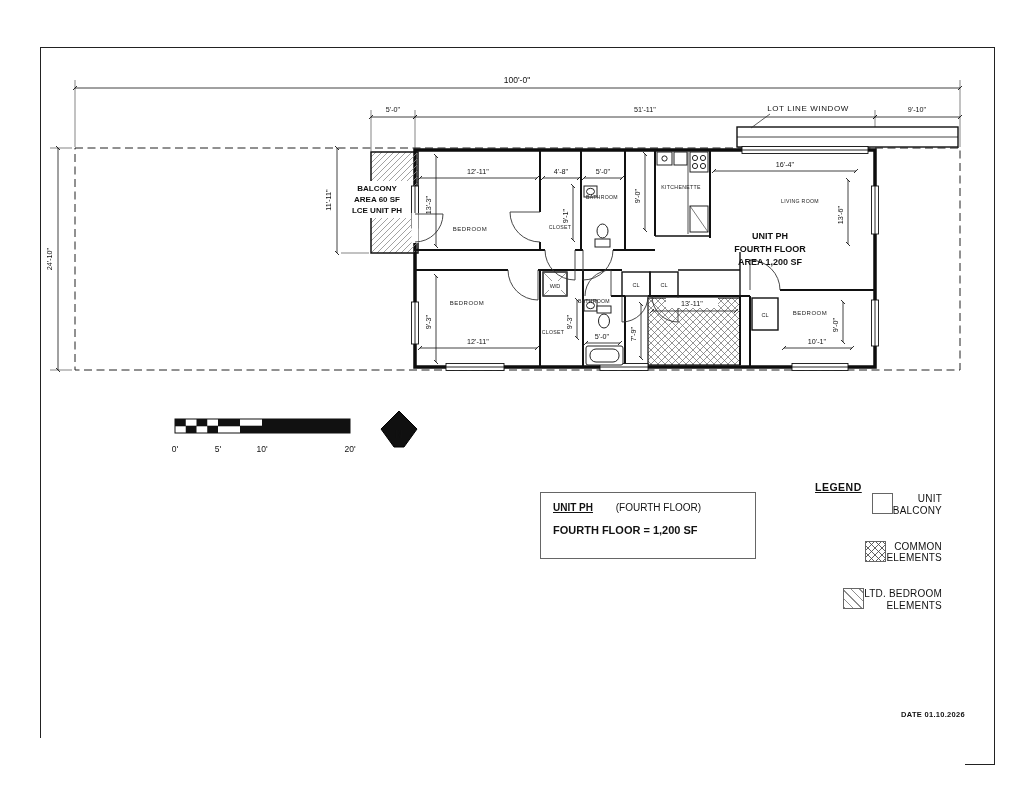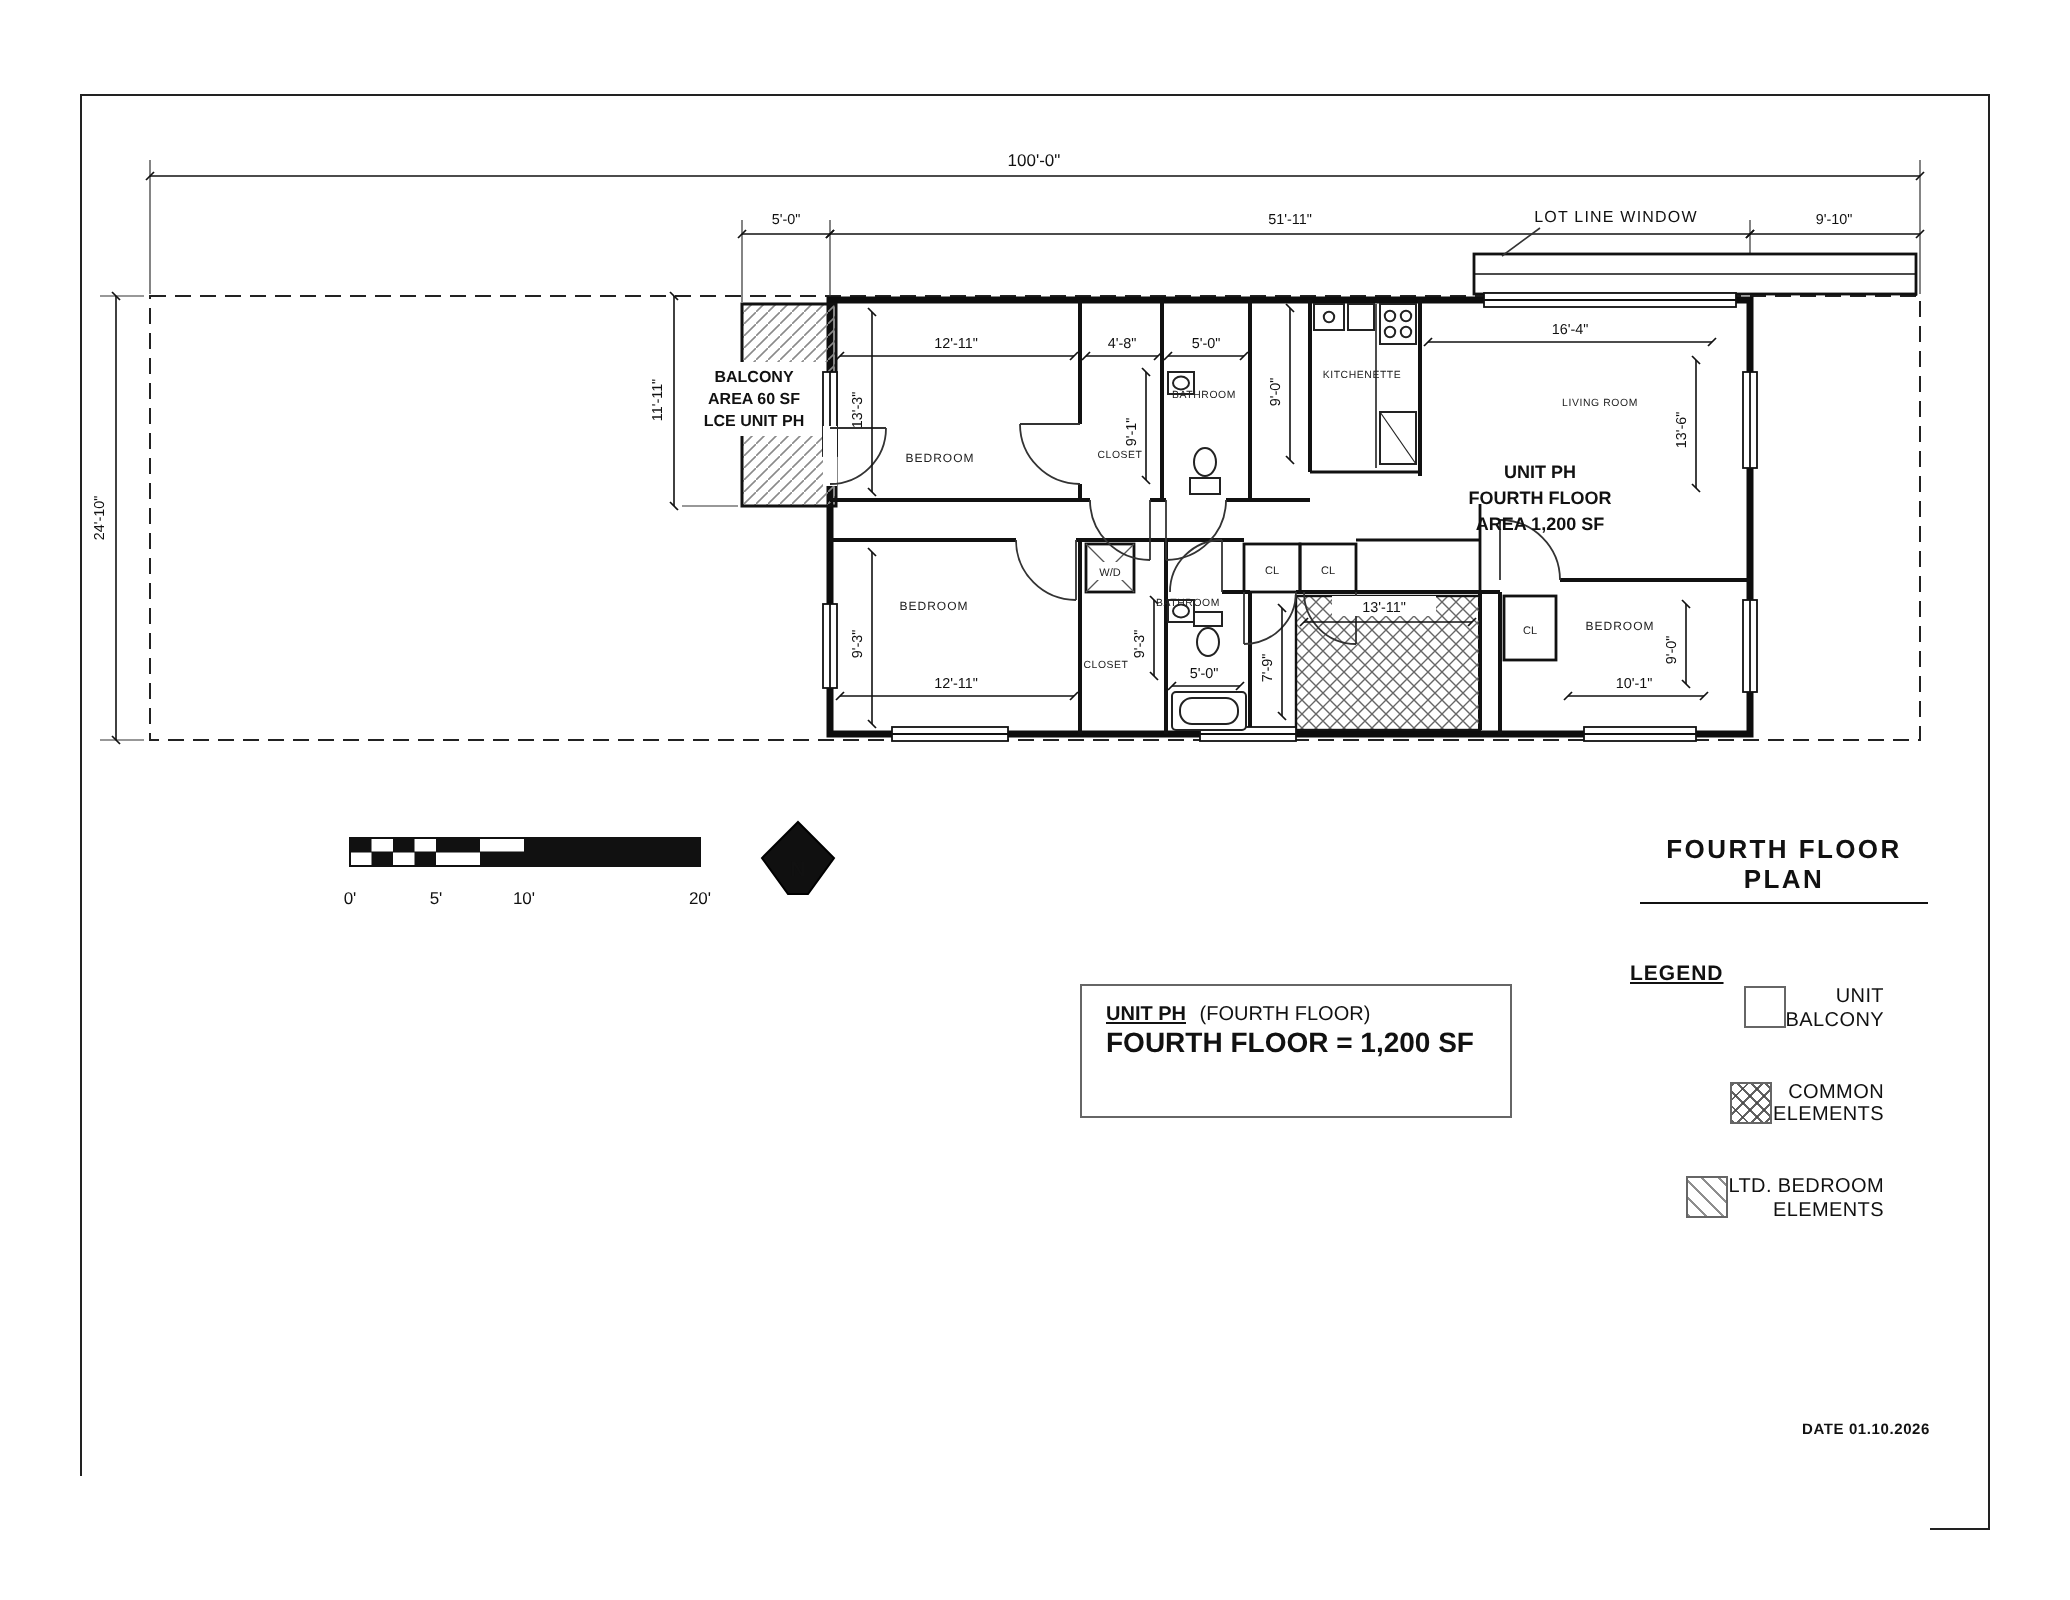--- a/index.html
+++ b/index.html
@@ -31,22 +31,22 @@
   .baltxt    { font-size:8px; font-weight:bold; text-anchor:middle; }
   .sbar-txt  { font-size:8.5px; text-anchor:middle; }
 
   
   .plan-title { position:absolute; left:820px; top:417px; width:144px; text-align:center;
                 font-size:13px; font-weight:bold; letter-spacing:1.2px; padding-bottom:4px;
                 border-bottom:1.4px solid #111; }
   .info-box { position:absolute; left:540px; top:492px; width:216px; height:67px;
               border:1.2px solid #666; box-sizing:border-box; padding:9px 12px; font-size:10px; }
   .info-line1 .u { font-weight:bold; text-decoration:underline; }
-  .info-line1 .n { margin-left:4px; }
-  .info-line2 { font-weight:bold; font-size:14px; }
+  .info-line1 .n { margin-left:20px; }
+  .info-line2 { margin-top:11px; font-weight:bold; font-size:11px; }
   .legend { position:absolute; left:815px; top:481px; width:127px; }
   .legend-title { font-size:10.5px; font-weight:bold; letter-spacing:.5px;
                   text-decoration:underline; }
   .legend-item { display:flex; justify-content:flex-end; align-items:flex-start;
                  margin-bottom:24px; }
   .swatch { width:21px; height:21px; border:1px solid #666; background:#fff; flex:0 0 auto; box-sizing:border-box; }
   .swatch.cross { background-image:
       repeating-linear-gradient(45deg,  rgba(70,70,70,.85) 0px, rgba(70,70,70,.85) 1px, transparent 1px, transparent 5px),
       repeating-linear-gradient(135deg, rgba(70,70,70,.85) 0px, rgba(70,70,70,.85) 1px, transparent 1px, transparent 5px); }
   .swatch.diag { background-image:
@@ -300,21 +300,20 @@
       <text class="sbar-txt" x="262" y="452">10'</text>
       <text class="sbar-txt" x="350" y="452">20'</text>
     </g>
 
     <g>
       <polygon points="399,411 417,429 404,447 394,447 381,429" fill="#101010" stroke="#000" stroke-width="1"></polygon>
       <text x="399" y="438" fill="#fff" font-size="10.5" font-weight="bold" text-anchor="middle">N</text>
     </g>
   </svg>
 
-  <div class="plan-title">FOURTH FLOOR PLAN</div>
 
   <div class="info-box">
     <div class="info-line1">
       <span class="u">UNIT PH</span>
       <span class="n">(FOURTH FLOOR)</span>
     </div>
     <div class="info-line2">FOURTH FLOOR = 1,200 SF</div>
   </div>
 
   <div class="legend">

